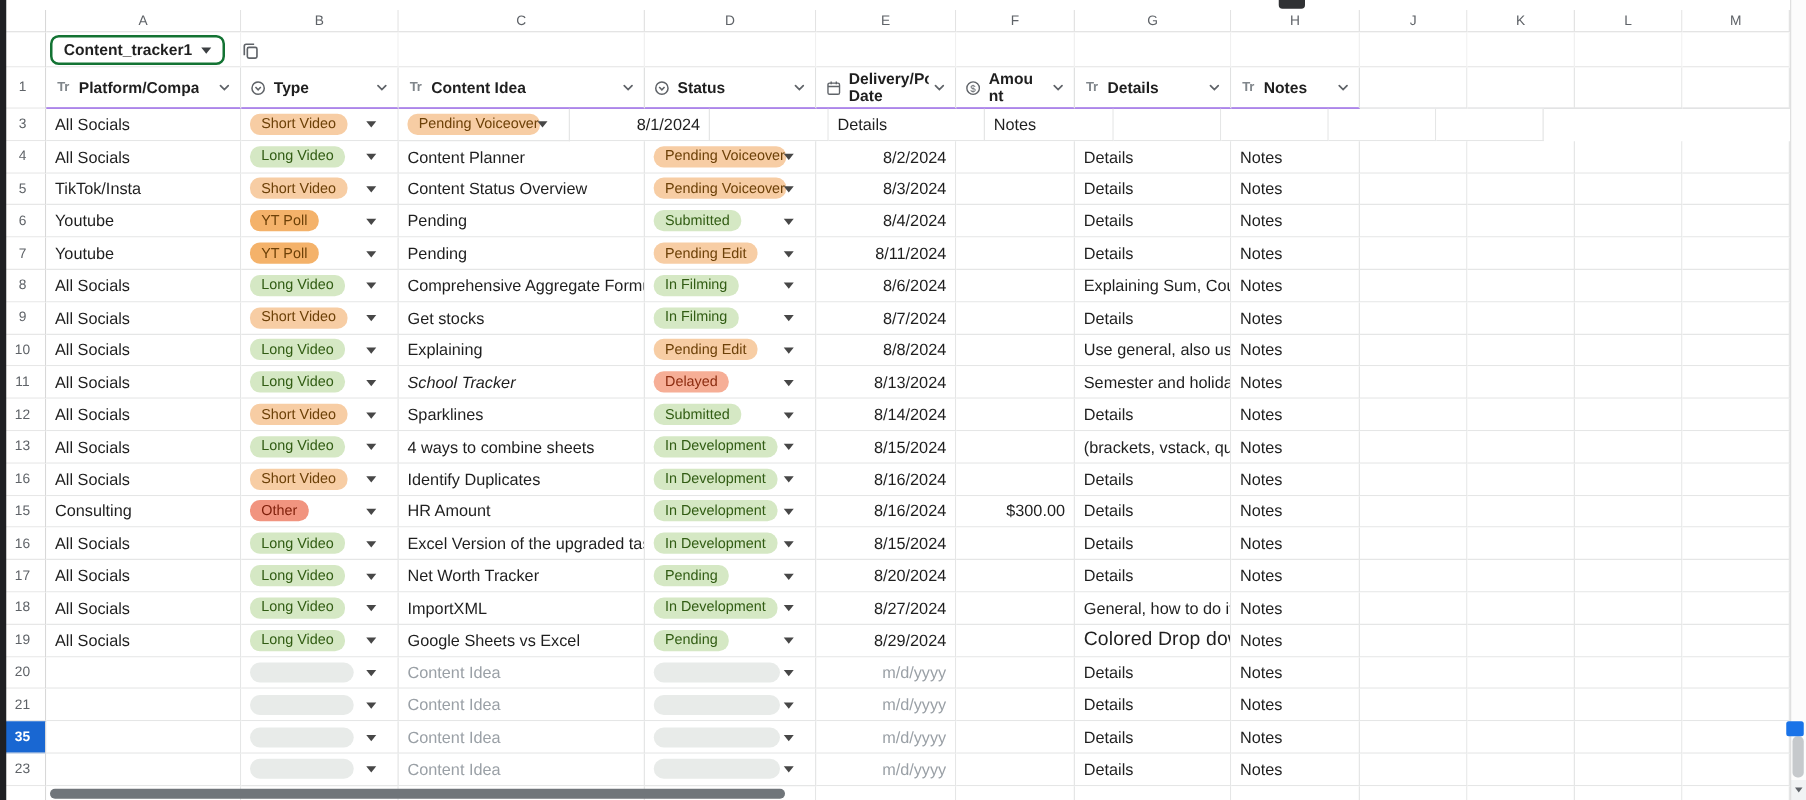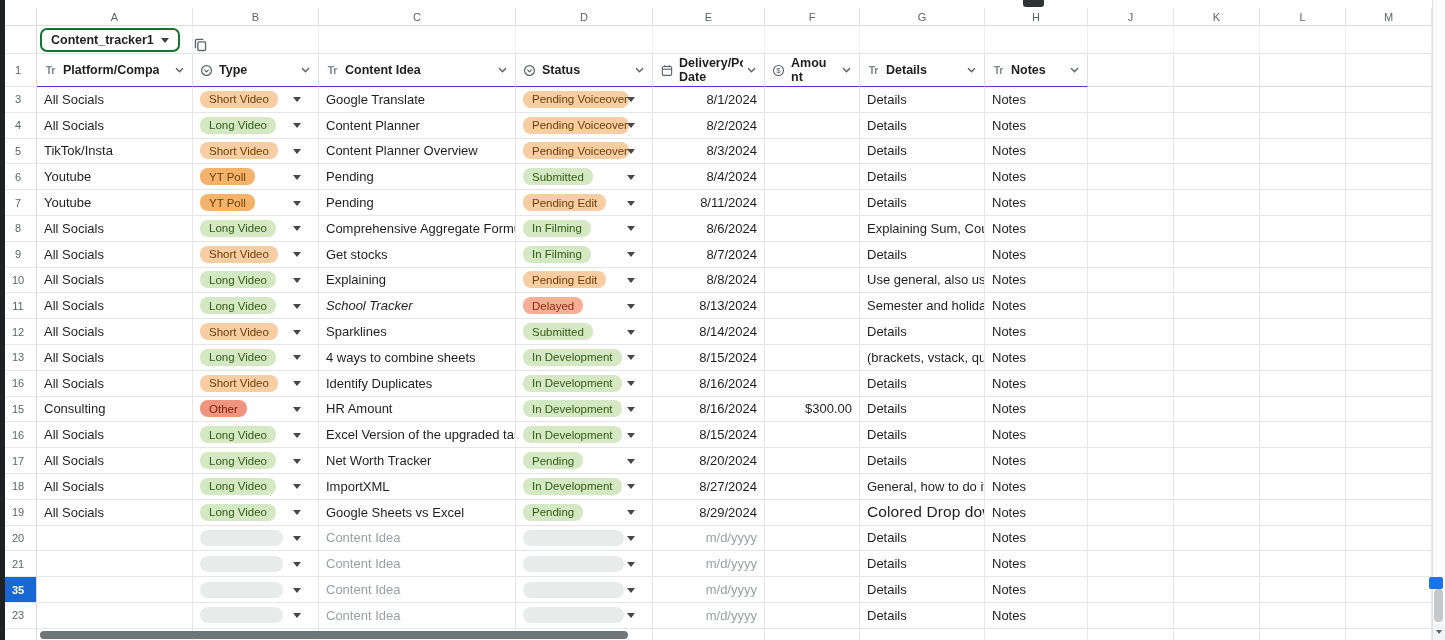--- a/index.html
+++ b/index.html
@@ -38,21 +38,21 @@
   .rel{position:relative}
   .right{justify-content:flex-end}
   .ph{color:#9aa0a6}
   .big{font-size:15.5px;font-weight:500;letter-spacing:.1px}
 
   .chip{display:inline-flex;flex:none;align-items:center;max-width:calc(100% - 16px);height:17px;padding:0 9px;border-radius:8px;font-size:11.5px;font-weight:500;overflow:hidden;white-space:nowrap}
   .chip.blank{height:16px;padding:0}
   .caret{position:absolute;right:17px;top:50%;margin-top:-2px;width:0;height:0;border-left:4px solid transparent;border-right:4px solid transparent;border-top:5px solid #474747}
 
   
-  .badgewrap{position:absolute;left:40px;top:28px;display:flex;align-items:flex-end;gap:13px;z-index:3}
+  .badgewrap{position:absolute;left:40px;top:28px;display:flex;align-items:center;gap:13px;z-index:3}
   .badge{display:flex;align-items:center;gap:7px;height:24px;padding:0 9px;background:#fff;border:2px solid #137333;border-radius:7px;font-size:12.5px;font-weight:700;color:#1f1f1f}
   .bcaret{width:0;height:0;border-left:4px solid transparent;border-right:4px solid transparent;border-top:5px solid #3c4043}
   .copyicon{display:flex;align-items:center}
 
   
   .darkstrip{position:absolute;left:0;top:0;width:5px;height:640px;background:#1f2023;z-index:8}
   .toppill{position:absolute;left:1023px;top:0;width:21px;height:7px;background:#303134;border-radius:0 0 3px 3px;z-index:8}
   .hthumb{position:absolute;left:40px;top:631px;width:588px;height:8px;border-radius:4px;background:#70757a;z-index:7}
   .vtrack{position:absolute;left:1432px;top:0;width:13px;height:640px;background:#fcfcfc;border-left:1px solid #e0e0e0;z-index:5}
   .vthumb{position:absolute;left:1434px;top:589px;width:9px;height:33px;border-radius:4px;background:#c6c9cc;z-index:6}
@@ -205,21 +205,20 @@
       <div class="hx" style="width: 86px;"></div>
     </div>
   <div id="rows">
       <div class="row">
         <div class="gcell">3</div>
         <div class="c" style="width: 156px;">All Socials</div>
         <div class="c rel" style="width: 126px;">
           <div class="chip" style="background: rgb(247, 205, 164); color: rgb(109, 65, 8);">Short Video</div>
           <div class="caret"></div>
         </div>
-        <div class="c" style="width: 197px;">Google Translate</div>
         <div class="c rel" style="width: 137px;">
           <div class="chip" style="background: rgb(247, 205, 164); color: rgb(109, 65, 8);">Pending Voiceover</div>
           <div class="caret"></div>
         </div>
         <div class="c right" style="width: 112px;">8/1/2024</div>
         <div class="c right" style="width: 95px;"></div>
         <div class="c" style="width: 125px;">Details</div>
         <div class="c" style="width: 103px;">Notes</div>
         <div class="c" style="width: 86px;"></div>
         <div class="c" style="width: 86px;"></div>
@@ -247,21 +246,21 @@
         <div class="c" style="width: 86px;"></div>
         <div class="c" style="width: 86px;"></div>
       </div>
       <div class="row">
         <div class="gcell">5</div>
         <div class="c" style="width: 156px;">TikTok/Insta</div>
         <div class="c rel" style="width: 126px;">
           <div class="chip" style="background: rgb(247, 205, 164); color: rgb(109, 65, 8);">Short Video</div>
           <div class="caret"></div>
         </div>
-        <div class="c" style="width: 197px;">Content Planner Overview</div>
+        <div class="c" style="width: 197px;">Content Status Overview</div>
         <div class="c rel" style="width: 137px;">
           <div class="chip" style="background: rgb(247, 205, 164); color: rgb(109, 65, 8);">Pending Voiceover</div>
           <div class="caret"></div>
         </div>
         <div class="c right" style="width: 112px;">8/3/2024</div>
         <div class="c right" style="width: 95px;"></div>
         <div class="c" style="width: 125px;">Details</div>
         <div class="c" style="width: 103px;">Notes</div>
         <div class="c" style="width: 86px;"></div>
         <div class="c" style="width: 86px;"></div>

